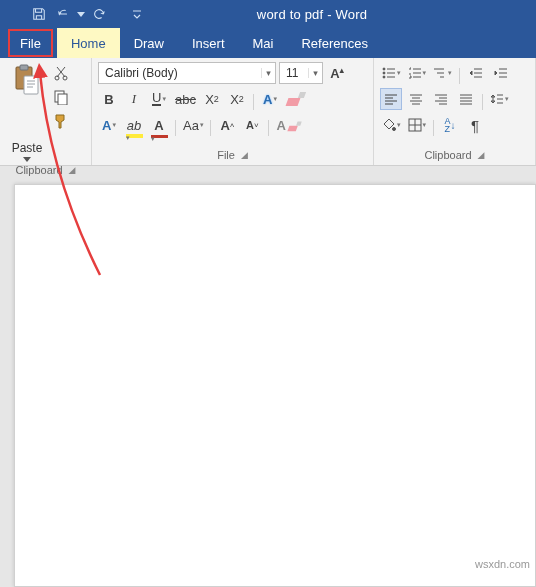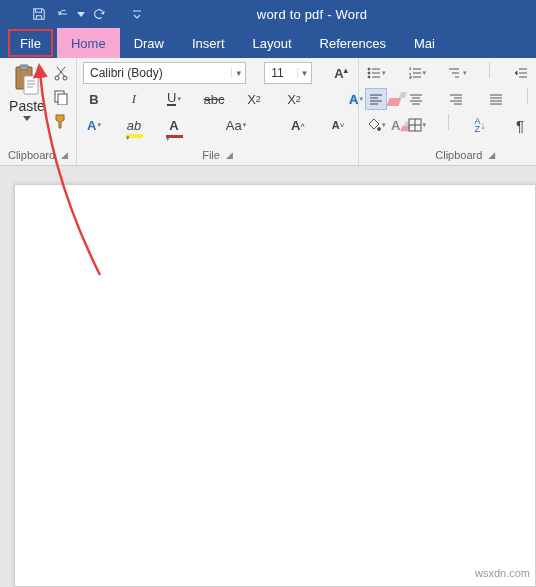--- a/index.html
+++ b/index.html
@@ -11,46 +11,46 @@
   .qat .qbtn { width: 22px; height: 22px; display: flex; align-items: center; justify-content: center; color: #cfe0f4; cursor: pointer; }
   .qat .qbtn svg { stroke: #cfe0f4; fill: none; stroke-width: 1.2; }
   .qat .sep { width: 12px; }
   .doc-title { flex: 1; text-align: center; color: #fff; font-size: 13px; letter-spacing: .2px; }
   .titlebar .right-pad { width: 60px; }
 
   
   .tabs { background: #2b579a; height: 30px; display: flex; align-items: stretch; color: #fff; font-size: 13px; }
   .tab { padding: 0 14px; display: flex; align-items: center; cursor: pointer; position: relative; }
   .tab.file { border: 2px solid #e53e3e; margin: 1px 4px 1px 8px; padding: 0 10px; }
-  .tab.active { background: #f9a8d4; color: #2b579a; }
+  .tab.active { background: #fef9c3; color: #2b579a; }
 
   
   .ribbon { background: #f3f3f3; border-bottom: 1px solid #cfcfcf; display: flex; height: 108px; }
   .group { border-right: 1px solid #d8d8d8; display: flex; flex-direction: column; }
   .group-body { flex: 1; display: flex; padding: 4px 6px 0 6px; gap: 4px; }
   .group-label { font-size: 11px; color: #666; text-align: center; padding: 2px 0 4px 0; display: flex; align-items: center; justify-content: center; gap: 6px; }
   .launcher { font-size: 9px; color: #888; }
 
   
   .g-clip { width: 92px; }
   .paste-big { width: 42px; display: flex; flex-direction: column; align-items: center; gap: 2px; padding-top: 2px; }
   .paste-big .ico { width: 30px; height: 32px; }
-  .paste-big .lbl { font-size: 14px; color: #333; }
+  .paste-big .lbl { font-size: 12px; color: #333; margin-top: 43px; }
   .mini-col { display: flex; flex-direction: column; gap: 6px; padding-top: 2px; }
   .mini-ico { width: 18px; height: 18px; display:flex; align-items:center; justify-content:center; }
 
   
   .g-font { width: 282px; }
   .font-rows { display: flex; flex-direction: column; gap: 4px; width: 100%; }
-  .row { display: flex; align-items: flex-start; gap: 18px; }
+  .row { display: flex; align-items: flex-end; gap: 3px; }
   .combo { background: #fff; border: 1px solid #bfbfbf; height: 22px; display: flex; align-items: center; font-size: 12px; color: #333; }
   .combo .val { padding: 0 6px; flex:1; white-space:nowrap; overflow:hidden; }
   .combo .caret { width: 14px; text-align: center; color: #666; font-size: 9px; border-left: 1px solid #e0e0e0; }
   .fontname { width: 178px; }
-  .fontsize { width: 52px; }
+  .fontsize { width: 44px; }
   .btn { min-width: 22px; height: 22px; display: flex; align-items: center; justify-content: center; font-size: 13px; color: #444; cursor: pointer; padding: 0 2px; position: relative; }
   .btn.small-caret::after { content: "▾"; font-size: 7px; color: #777; margin-left: 1px; }
   .tri-down { width:0;height:0;border-left:4px solid transparent;border-right:4px solid transparent;border-top:5px solid #555; }
   .strike { text-decoration: line-through; }
   .sup { font-size: 9px; vertical-align: super; }
   .sub { font-size: 9px; vertical-align: sub; }
   .A-ico { font-weight: bold; font-size: 13px; }
   .blue { color: #2b6cb0; }
   .eraser { display:inline-block; position:relative; width:16px; height:14px; }
   .eraser::before { content:""; position:absolute; left:0; bottom:0; width:12px; height:8px; background:#f29ca6; transform:skewX(-20deg); }
@@ -68,21 +68,21 @@
   .align-ico svg, .list-ico svg { display:block; }
   .active-fill { background: #d5e1f2; border: 1px solid #a3bde3; }
 
   
   .workspace { background: #e6e6e6; height: calc(100% - 166px); padding: 18px 0 0 14px; }
   .page { background: #fff; width: 100%; height: 100%; box-shadow: 0 0 4px rgba(0,0,0,.15); border: 1px solid #d0d0d0; }
 
   
   .arrow-svg { position: absolute; left: 10px; top: 55px; pointer-events: none; }
 
-  .watermark { position:absolute; right:6px; bottom:8px; font-size:11px; color:#999; }
+  .watermark { position:absolute; right:6px; bottom:17px; font-size:11px; color:#999; }
 </style>
 </head>
 <body>
 
 <div class="titlebar">
   <div class="qat">
     <div class="qbtn">
       <svg width="14" height="14" viewBox="0 0 16 16">
           <path d="M2 2h10l2 2v10H2z M4 2v4h7V2 M5 14v-4h6v4"></path>
         </svg>
@@ -110,23 +110,22 @@
   </div>
   <div class="doc-title">word to pdf  -  Word</div>
   <div class="right-pad"></div>
 </div>
 
 <div class="tabs">
   <div class="tab file">File</div>
   <div class="tab active">Home</div>
   <div class="tab">Draw</div>
   <div class="tab">Insert</div>
-  <div class="tab">Layout</div>
+  <div class="tab">Mai</div>
   <div class="tab">References</div>
-  <div class="tab">Mai</div>
 </div>
 
 <div class="ribbon">
 
   <div class="group g-clip">
     <div class="group-body">
       <div class="paste-big">
         <div class="ico">
           <svg width="30" height="32" viewBox="0 0 30 32">
             <rect x="4" y="3" width="16" height="22" rx="1" fill="#b58850" stroke="#7a5a30"></rect>

